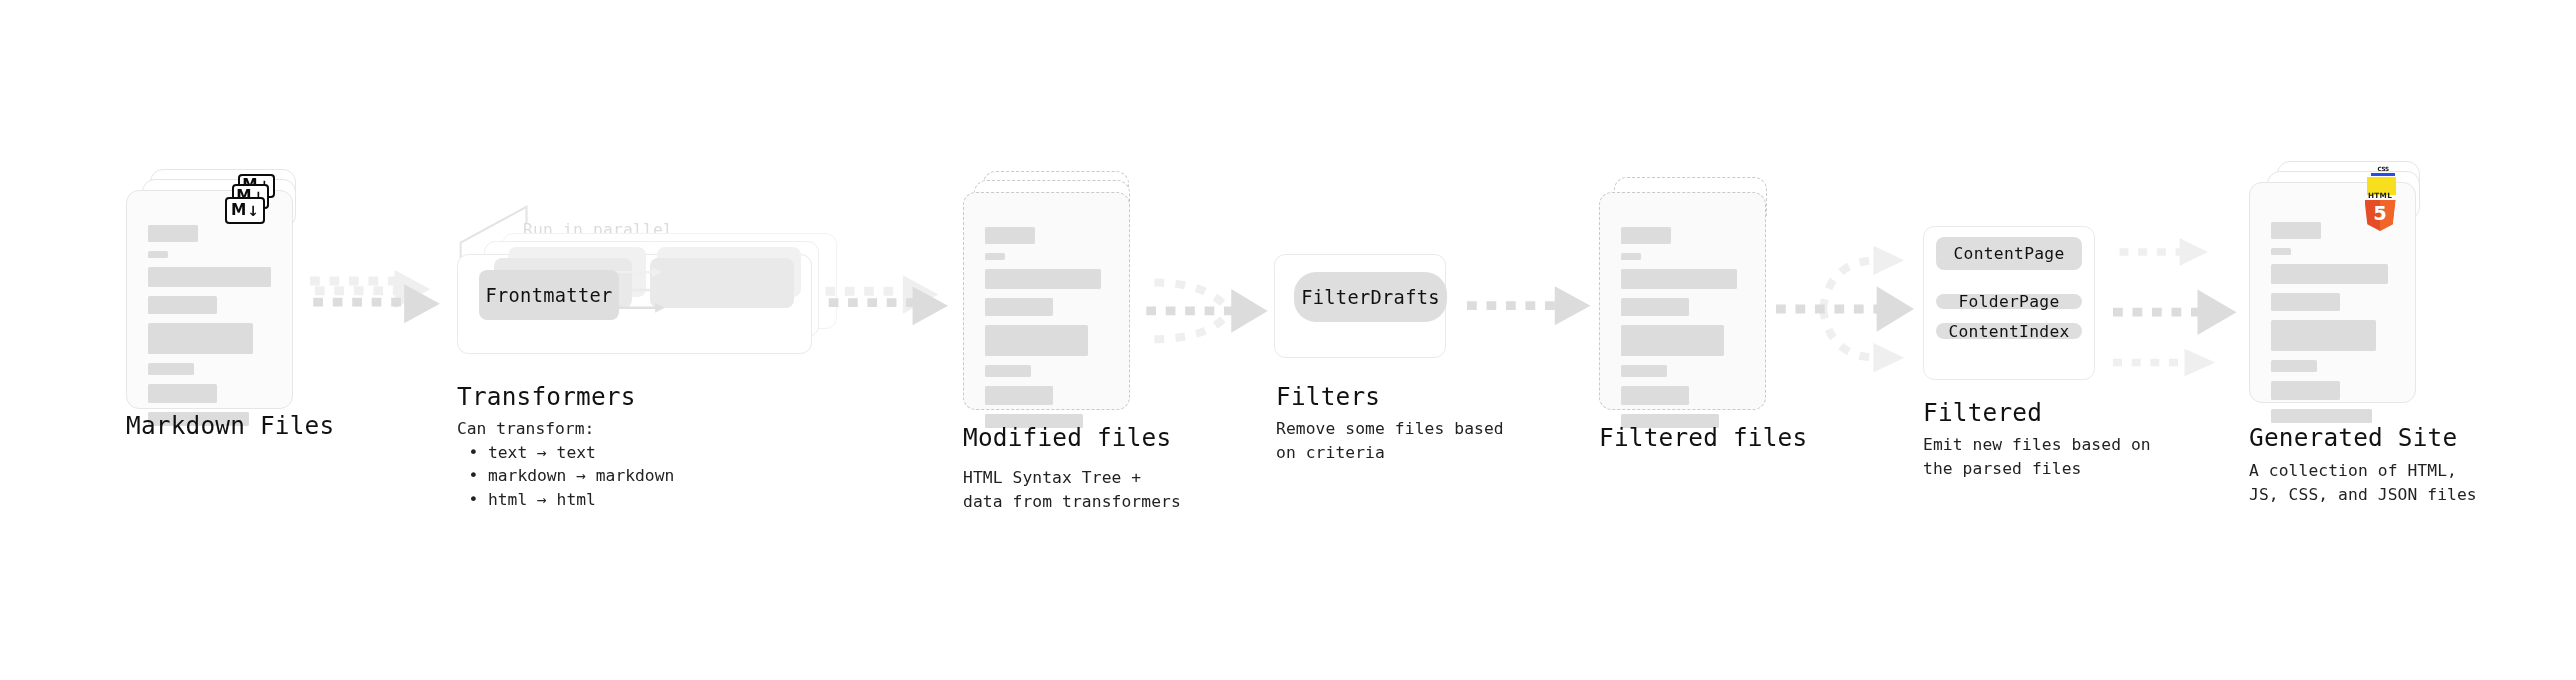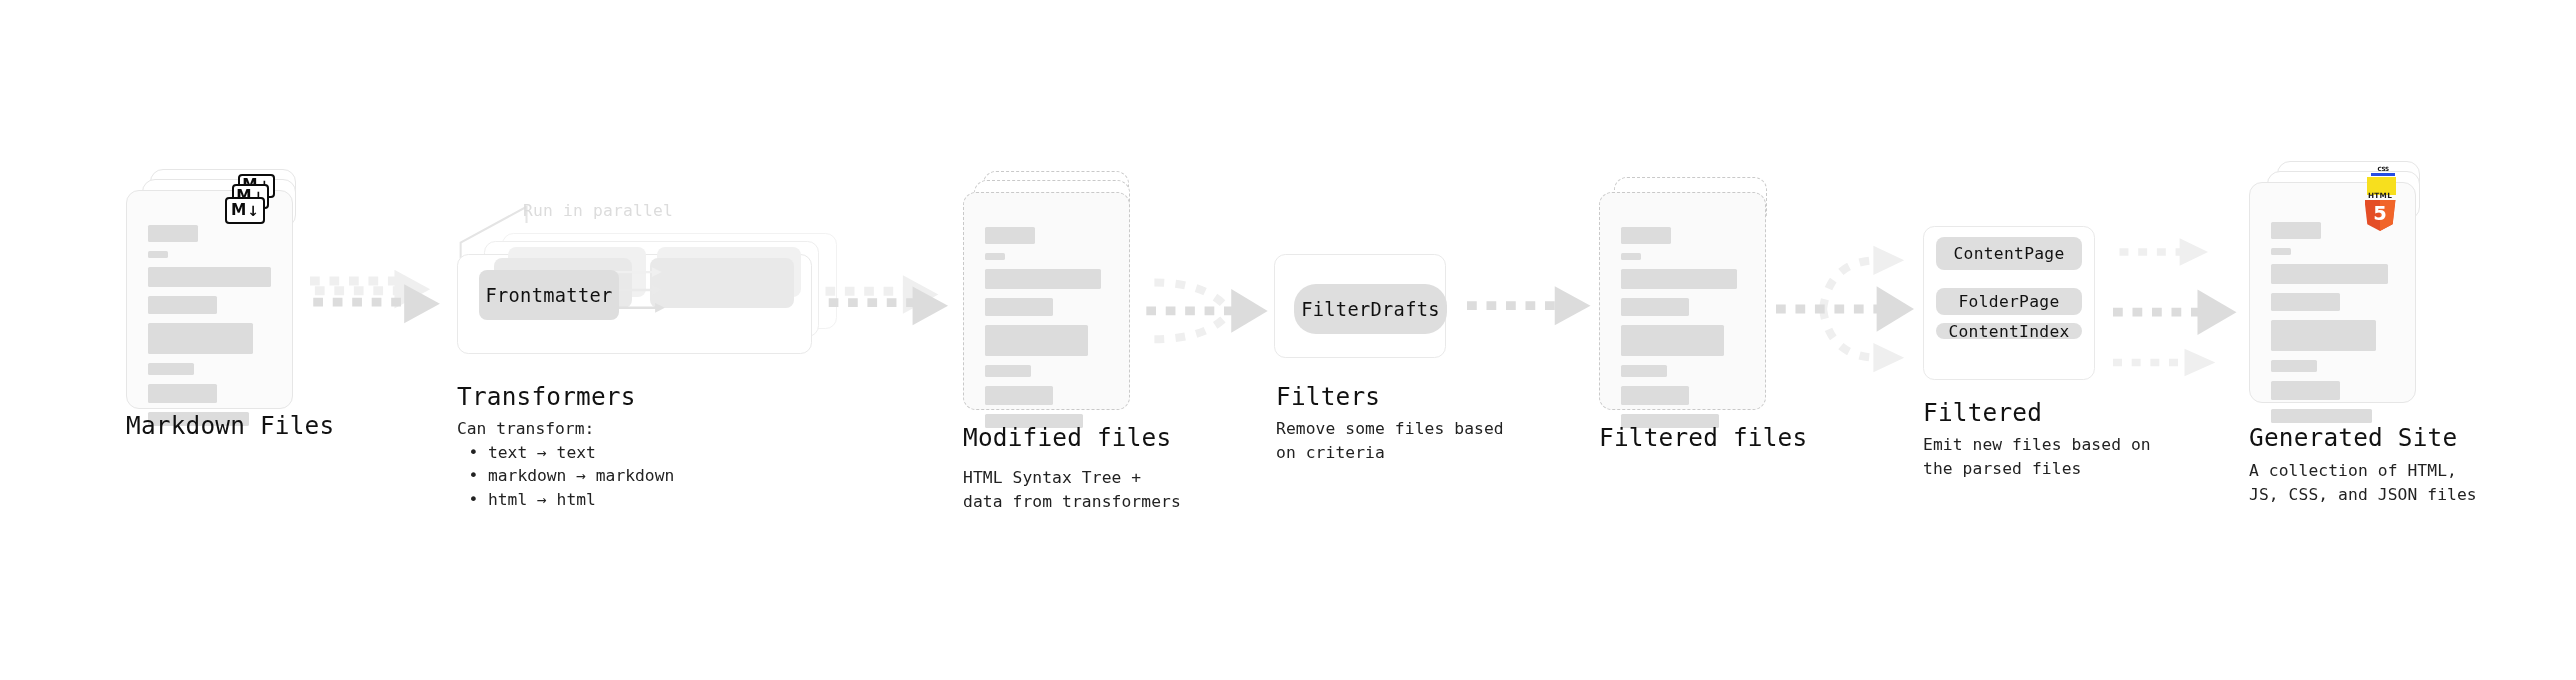--- a/index.html
+++ b/index.html
@@ -99,21 +99,21 @@
   .title{
     position:absolute;white-space:nowrap;
     font-size:24.4px;color:#111;letter-spacing:0.2px;
   }
   .desc{
     position:absolute;white-space:pre;
     font-size:16.3px;color:#222;line-height:23.6px;letter-spacing:0.1px;
   }
   .note{
     position:absolute;white-space:nowrap;
-    font-size:16.3px;color:#dcdcdc;letter-spacing:0.2px;
+    font-size:16.3px;color:#dcdcdc;letter-spacing:0.2px;margin-top:19px;
   }
   .bullets{position:absolute;font-size:16.3px;color:#222;line-height:23.6px;}
   .bullets div{white-space:pre;}
   svg{display:block;overflow:visible;}
 </style>
 </head>
 <body>
 
 <div id="stage">
 
@@ -224,21 +224,21 @@
   <svg class="abs" style="left:1138px;top:268px;" width="138" height="89" viewBox="0 0 170 110">
     <g fill="none" stroke="#efefef" stroke-width="10" stroke-dasharray="12 14">
       <path d="M20 18 Q86 18 112 52"></path>
       <path d="M20 88 Q86 88 112 56"></path>
     </g>
     <line x1="10" y1="53" x2="122" y2="53" stroke="#dcdcdc" stroke-width="11" stroke-dasharray="12 12"></line>
     <polygon points="115,26 160,53 115,80" fill="#dcdcdc"></polygon>
   </svg>
 
   <div class="proc-outer" style="left:1274px;top:254px;width:172px;height:104px;"></div>
-  <div class="pill" style="left:1292px;top:284px;width:154px;height:50px;left:1294px;width:153px;border-radius:22px;">
+  <div class="pill" style="left:1292px;top:272px;width:154px;height:50px;left:1294px;width:153px;border-radius:22px;">
     <span>FilterDrafts</span>
   </div>
   <div class="title" style="left:1276px;top:382px;">Filters</div>
   <div class="desc" style="left:1276px;top:417px;">Remove some files based
 on criteria</div>
 
   <svg class="abs" style="left:1467px;top:291px;" width="130" height="32.5" viewBox="0 0 160 40">
     <line x1="0" y1="18" x2="116" y2="18" stroke="#dcdcdc" stroke-width="11" stroke-dasharray="12 12"></line>
     <polygon points="108,-6 152,18 108,42" fill="#dcdcdc"></polygon>
   </svg>
@@ -268,21 +268,21 @@
     <polygon points="120,2 158,20 120,38" fill="#efefef"></polygon>
     <polygon points="120,122 158,140 120,158" fill="#efefef"></polygon>
     <line x1="0" y1="80" x2="132" y2="80" stroke="#dcdcdc" stroke-width="11" stroke-dasharray="12 12"></line>
     <polygon points="124,52 170,80 124,108" fill="#dcdcdc"></polygon>
   </svg>
 
   <div class="proc-outer" style="left:1923px;top:226px;width:172px;height:154px;"></div>
   <div class="pill" style="left:1936px;top:237px;width:146px;height:32.5px;font-size:16.3px;">
     <span>ContentPage</span>
   </div>
-  <div class="pill" style="left:1936px;top:288px;width:146px;height:27px;font-size:16.3px;">
+  <div class="pill" style="left:1936px;top:294px;width:146px;height:15px;font-size:16.3px;">
     <span>FolderPage</span>
   </div>
   <div class="pill" style="left:1936px;top:323px;width:146px;height:16px;font-size:16.3px;">
     <span>ContentIndex</span>
   </div>
   <div class="title" style="left:1923px;top:398px;">Filtered</div>
   <div class="desc" style="left:1923px;top:433px;">Emit new files based on
 the parsed files</div>
 
   <svg class="abs" style="left:2113px;top:234px;" width="130" height="140" viewBox="0 0 160 172">

